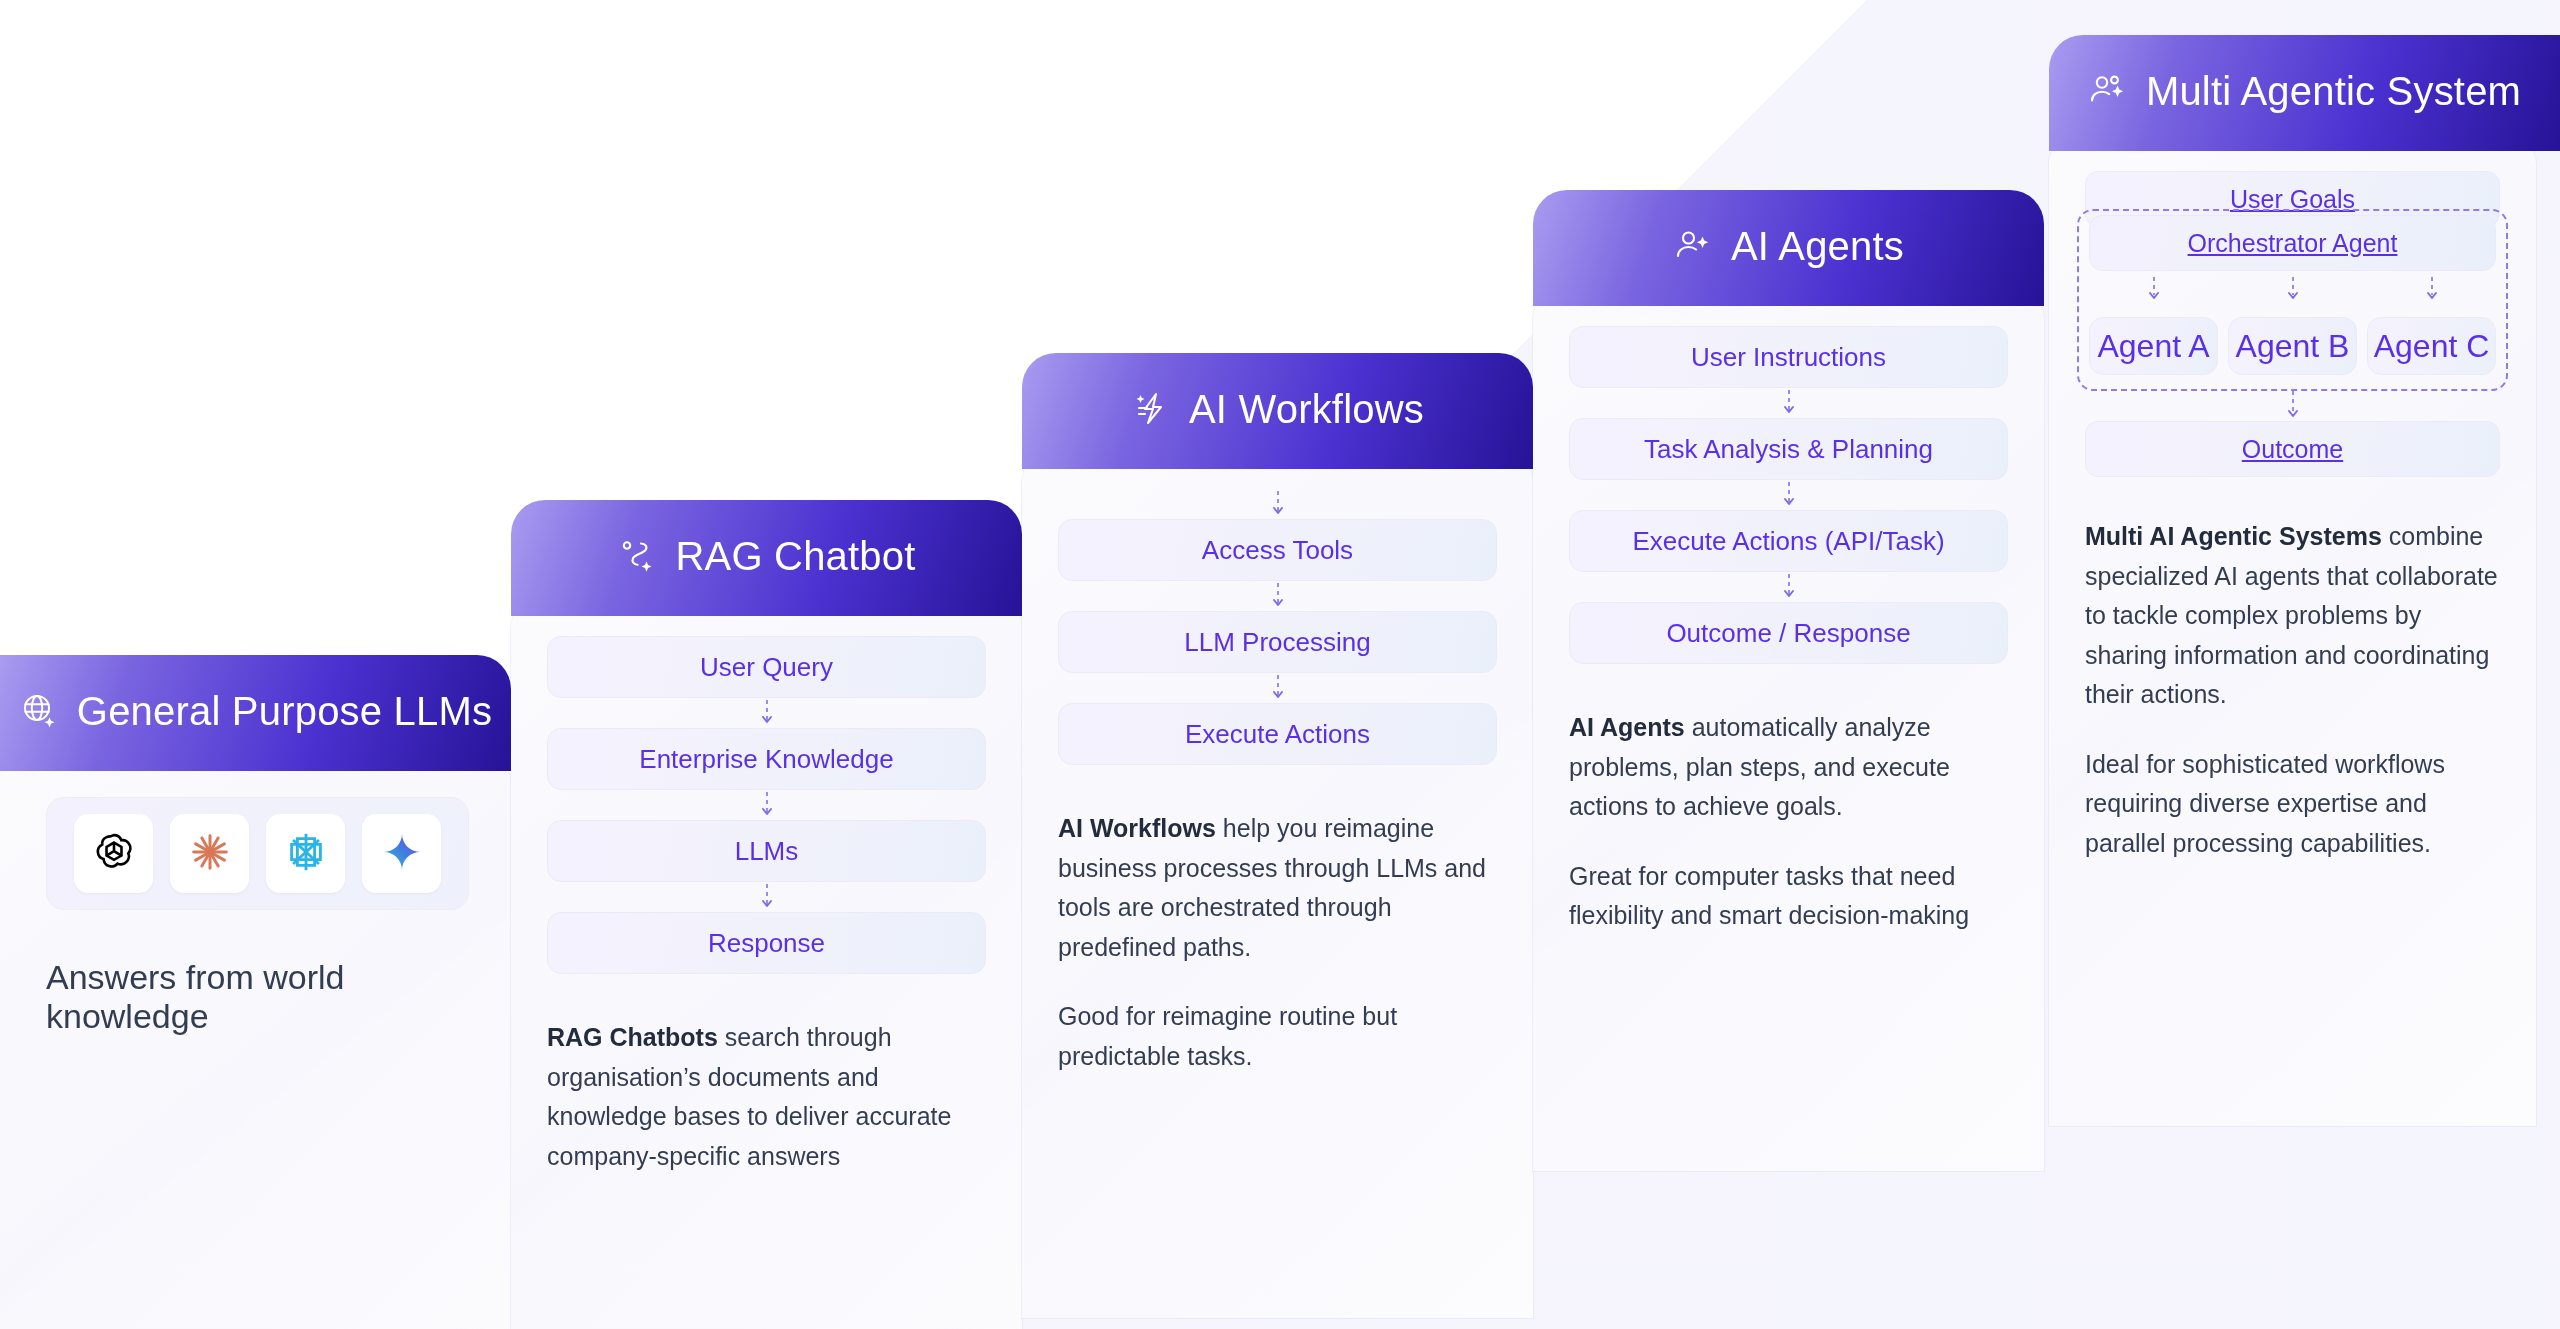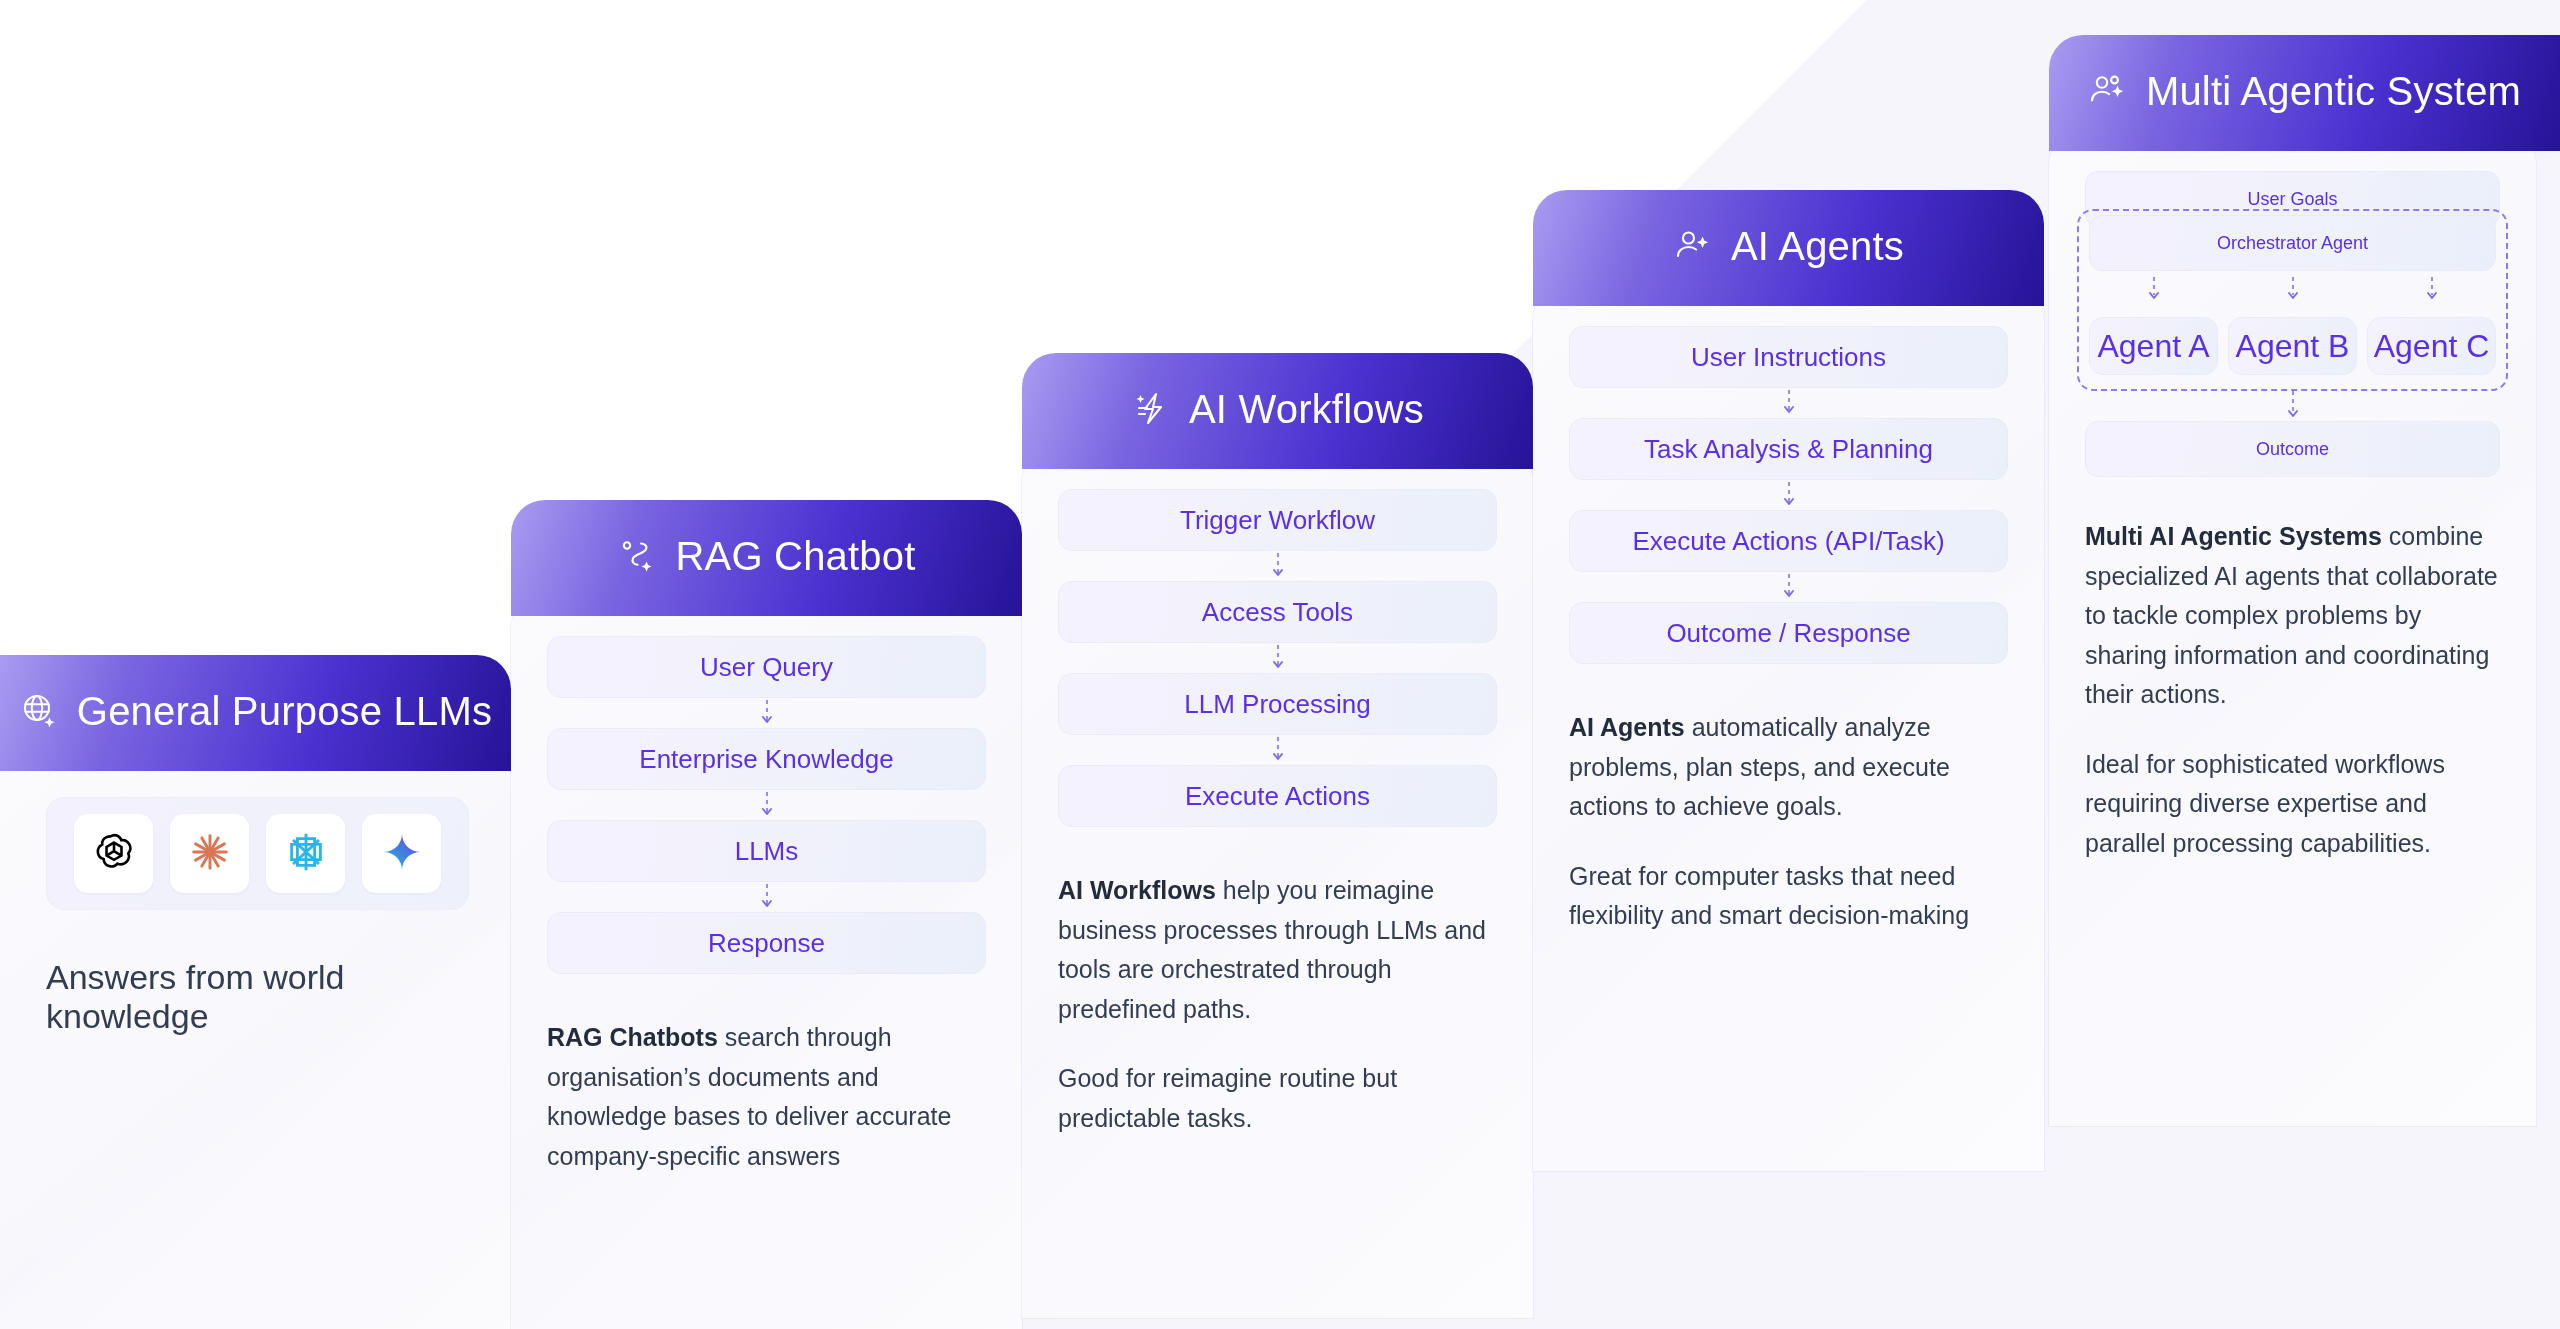--- a/index.html
+++ b/index.html
@@ -54,21 +54,21 @@
 
   
   .step {
     height: 62px;
     border-radius: 14px;
     background: linear-gradient(100deg, #f4f2fe 0%, #f1f1fb 50%, #eaf0fa 100%);
     border: 1px solid #eceaf8;
     display:flex; align-items:center; justify-content:center;
     color:#5930e6; font-size:26px; font-weight:500; white-space:nowrap;
   }
-  .step.sm { height:56px; font-size:18px; border-radius:13px; }
+  .step.sm { height:56px; font-size:25px; border-radius:13px;text-decoration:underline; }
 
   .arrow { height: 30px; display:flex; align-items:center; justify-content:center; }
   .arrow svg { display:block; }
 
   .desc { color:#323d52; font-size:25px; line-height:1.58; }
   .desc b { font-weight:700; color:#232c3d; }
   .desc .para { margin-bottom: 30px; }
   .desc .para:last-child { margin-bottom:0; }
 
   
@@ -252,21 +252,20 @@
             <path d="M25 5l-11 15h8l-5 14 13-16h-8z"></path>
             <path d="M8 19h8M8 25h6"></path>
             <path d="M9.5 6l1.2 2.8L13.5 10l-2.8 1.2L9.5 14l-1.2-2.8L5.5 10l2.8-1.2z" fill="#fff" stroke="none"></path>
           </svg>
         </span>
         <span class="card-head-title">AI Workflows</span>
       </div>
     </div>
     <div class="card-body">
       <div class="stack">
-        <div class="step">Trigger Workflow</div>
         <div class="arrow">
             <svg width="14" height="28" viewBox="0 0 14 28">
               <path d="M7 1v20" stroke="#9b8bf0" stroke-width="2" stroke-dasharray="4 4" fill="none"></path>
               <path d="M3 18l4 5 4-5" stroke="#7d6bea" stroke-width="2" fill="none" stroke-linecap="round" stroke-linejoin="round"></path>
             </svg>
           </div>
         <div class="step">Access Tools</div>
         <div class="arrow">
             <svg width="14" height="28" viewBox="0 0 14 28">
               <path d="M7 1v20" stroke="#9b8bf0" stroke-width="2" stroke-dasharray="4 4" fill="none"></path>

